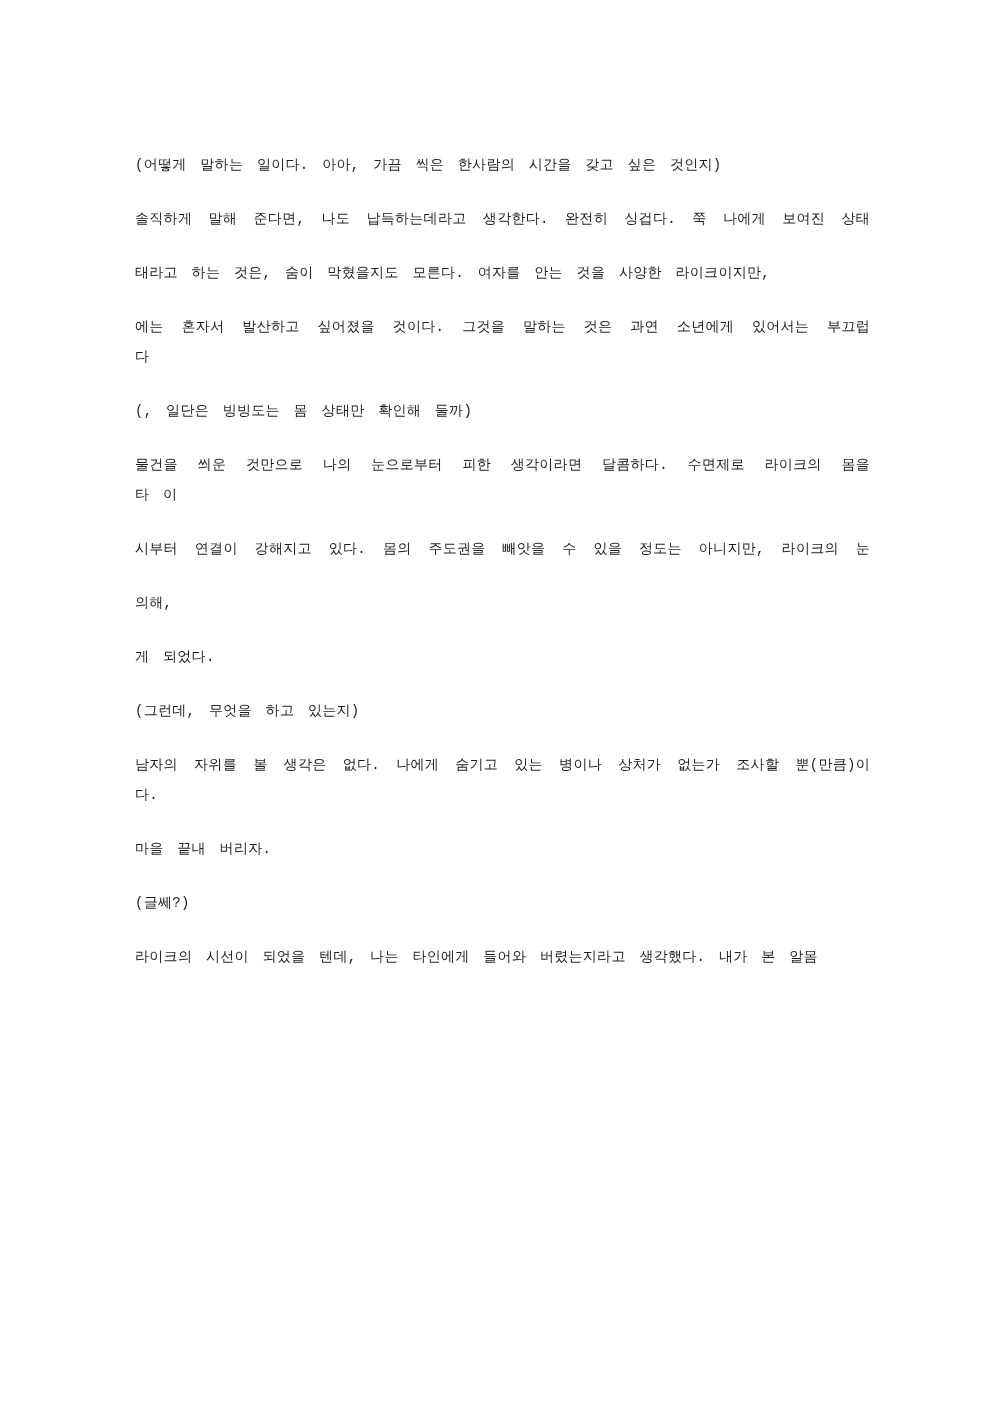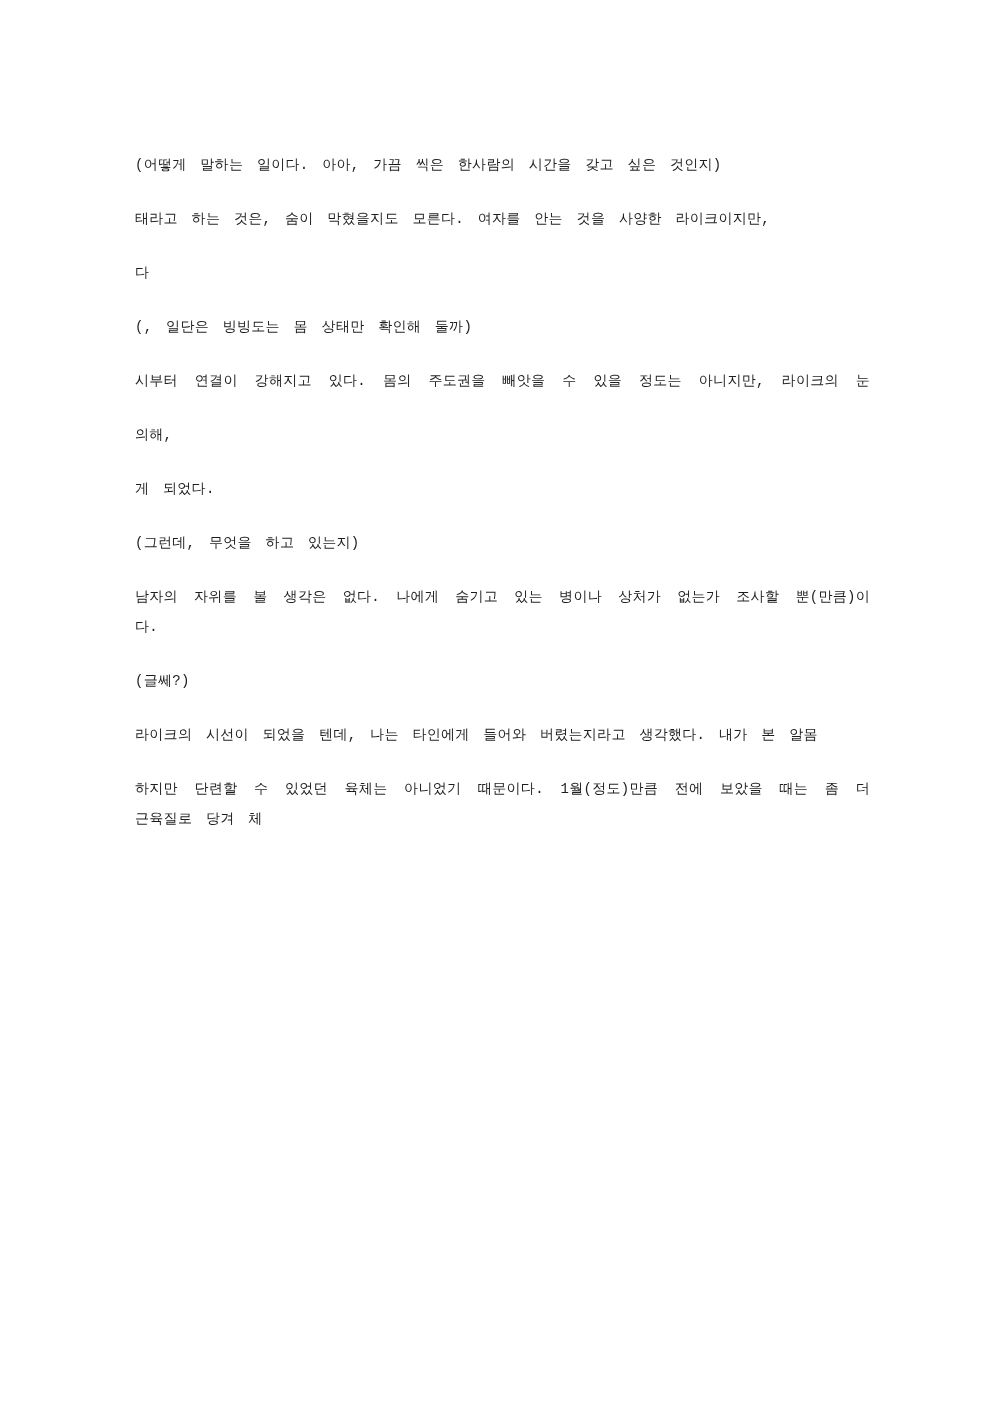--- a/index.html
+++ b/index.html
@@ -44,34 +44,42 @@
 </head>
 <body>
 
 <div class="page">
   <div class="text-block">
 
     <div class="para">
       <div class="line">(어떻게 말하는 일이다. 아아, 가끔 씩은 한사람의 시간을 갖고 싶은 것인지)</div>
     </div>
 
+    <div class="para">
+      <div class="line full">솔직하게 말해 준다면, 나도 납득하는데라고 생각한다. 완전히 싱겁다. 쭉 나에게 보여진 상태</div>
+    </div>
 
     <div class="para">
       <div class="line">태라고 하는 것은, 숨이 막혔을지도 모른다. 여자를 안는 것을 사양한 라이크이지만,</div>
     </div>
 
     <div class="para">
+      <div class="line full">에는 혼자서 발산하고 싶어졌을 것이다. 그것을 말하는 것은 과연 소년에게 있어서는 부끄럽</div>
       <div class="line">다</div>
     </div>
 
 
     <div class="para">
       <div class="line">(, 일단은 빙빙도는 몸 상태만 확인해 둘까)</div>
     </div>
 
+    <div class="para">
+      <div class="line full">물건을 씌운 것만으로 나의 눈으로부터 피한 생각이라면 달콤하다. 수면제로 라이크의 몸을</div>
+      <div class="line">타 이</div>
+    </div>
 
     <div class="para">
       <div class="line full">시부터 연결이 강해지고 있다. 몸의 주도권을 빼앗을 수 있을 정도는 아니지만, 라이크의 눈</div>
     </div>
 
     <div class="para">
       <div class="line">의해,</div>
     </div>
 
 
@@ -81,29 +89,28 @@
 
     <div class="para">
       <div class="line">(그런데, 무엇을 하고 있는지)</div>
     </div>
 
     <div class="para">
       <div class="line full">남자의 자위를 볼 생각은 없다. 나에게 숨기고 있는 병이나 상처가 없는가 조사할 뿐(만큼)이</div>
       <div class="line">다.</div>
     </div>
 
+    <div class="para">
+      <div class="line">마을 끝내 버리자.</div>
+    </div>
 
     <div class="para">
       <div class="line">(글쎄?)</div>
     </div>
 
     <div class="para">
       <div class="line">라이크의 시선이 되었을 텐데, 나는 타인에게 들어와 버렸는지라고 생각했다. 내가 본 알몸</div>
     </div>
 
-    <div class="para">
-      <div class="line full">하지만 단련할 수 있었던 육체는 아니었기 때문이다. 1월(정도)만큼 전에 보았을 때는 좀 더</div>
-      <div class="line">근육질로 당겨 체</div>
-    </div>
 
 
   </div>
 </div>
 
 </body></html>

